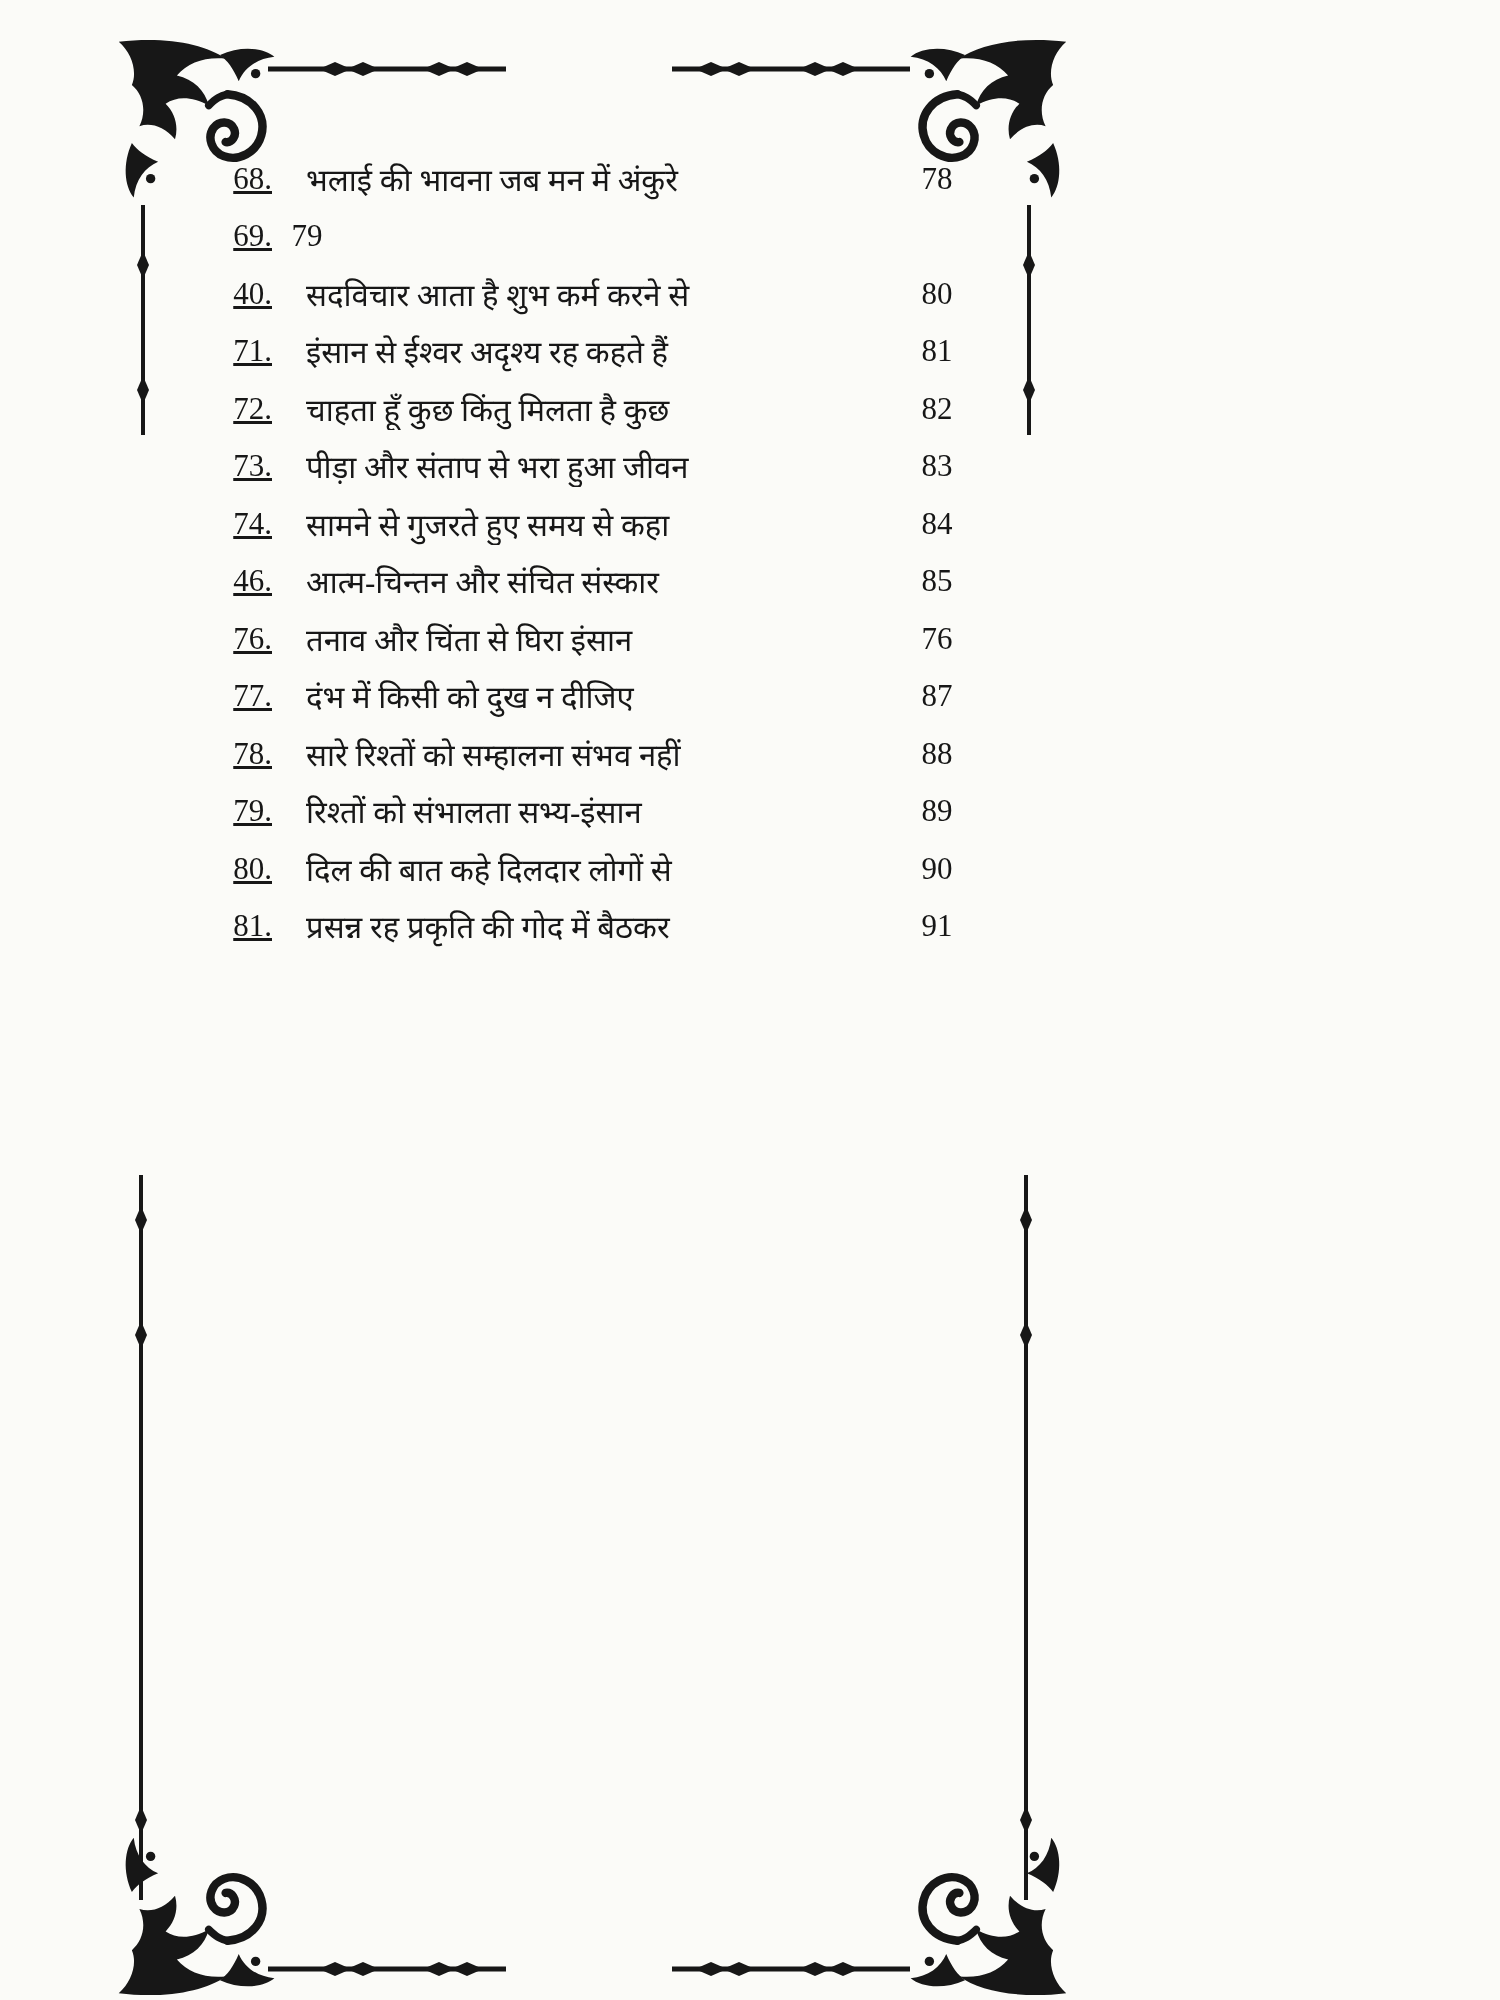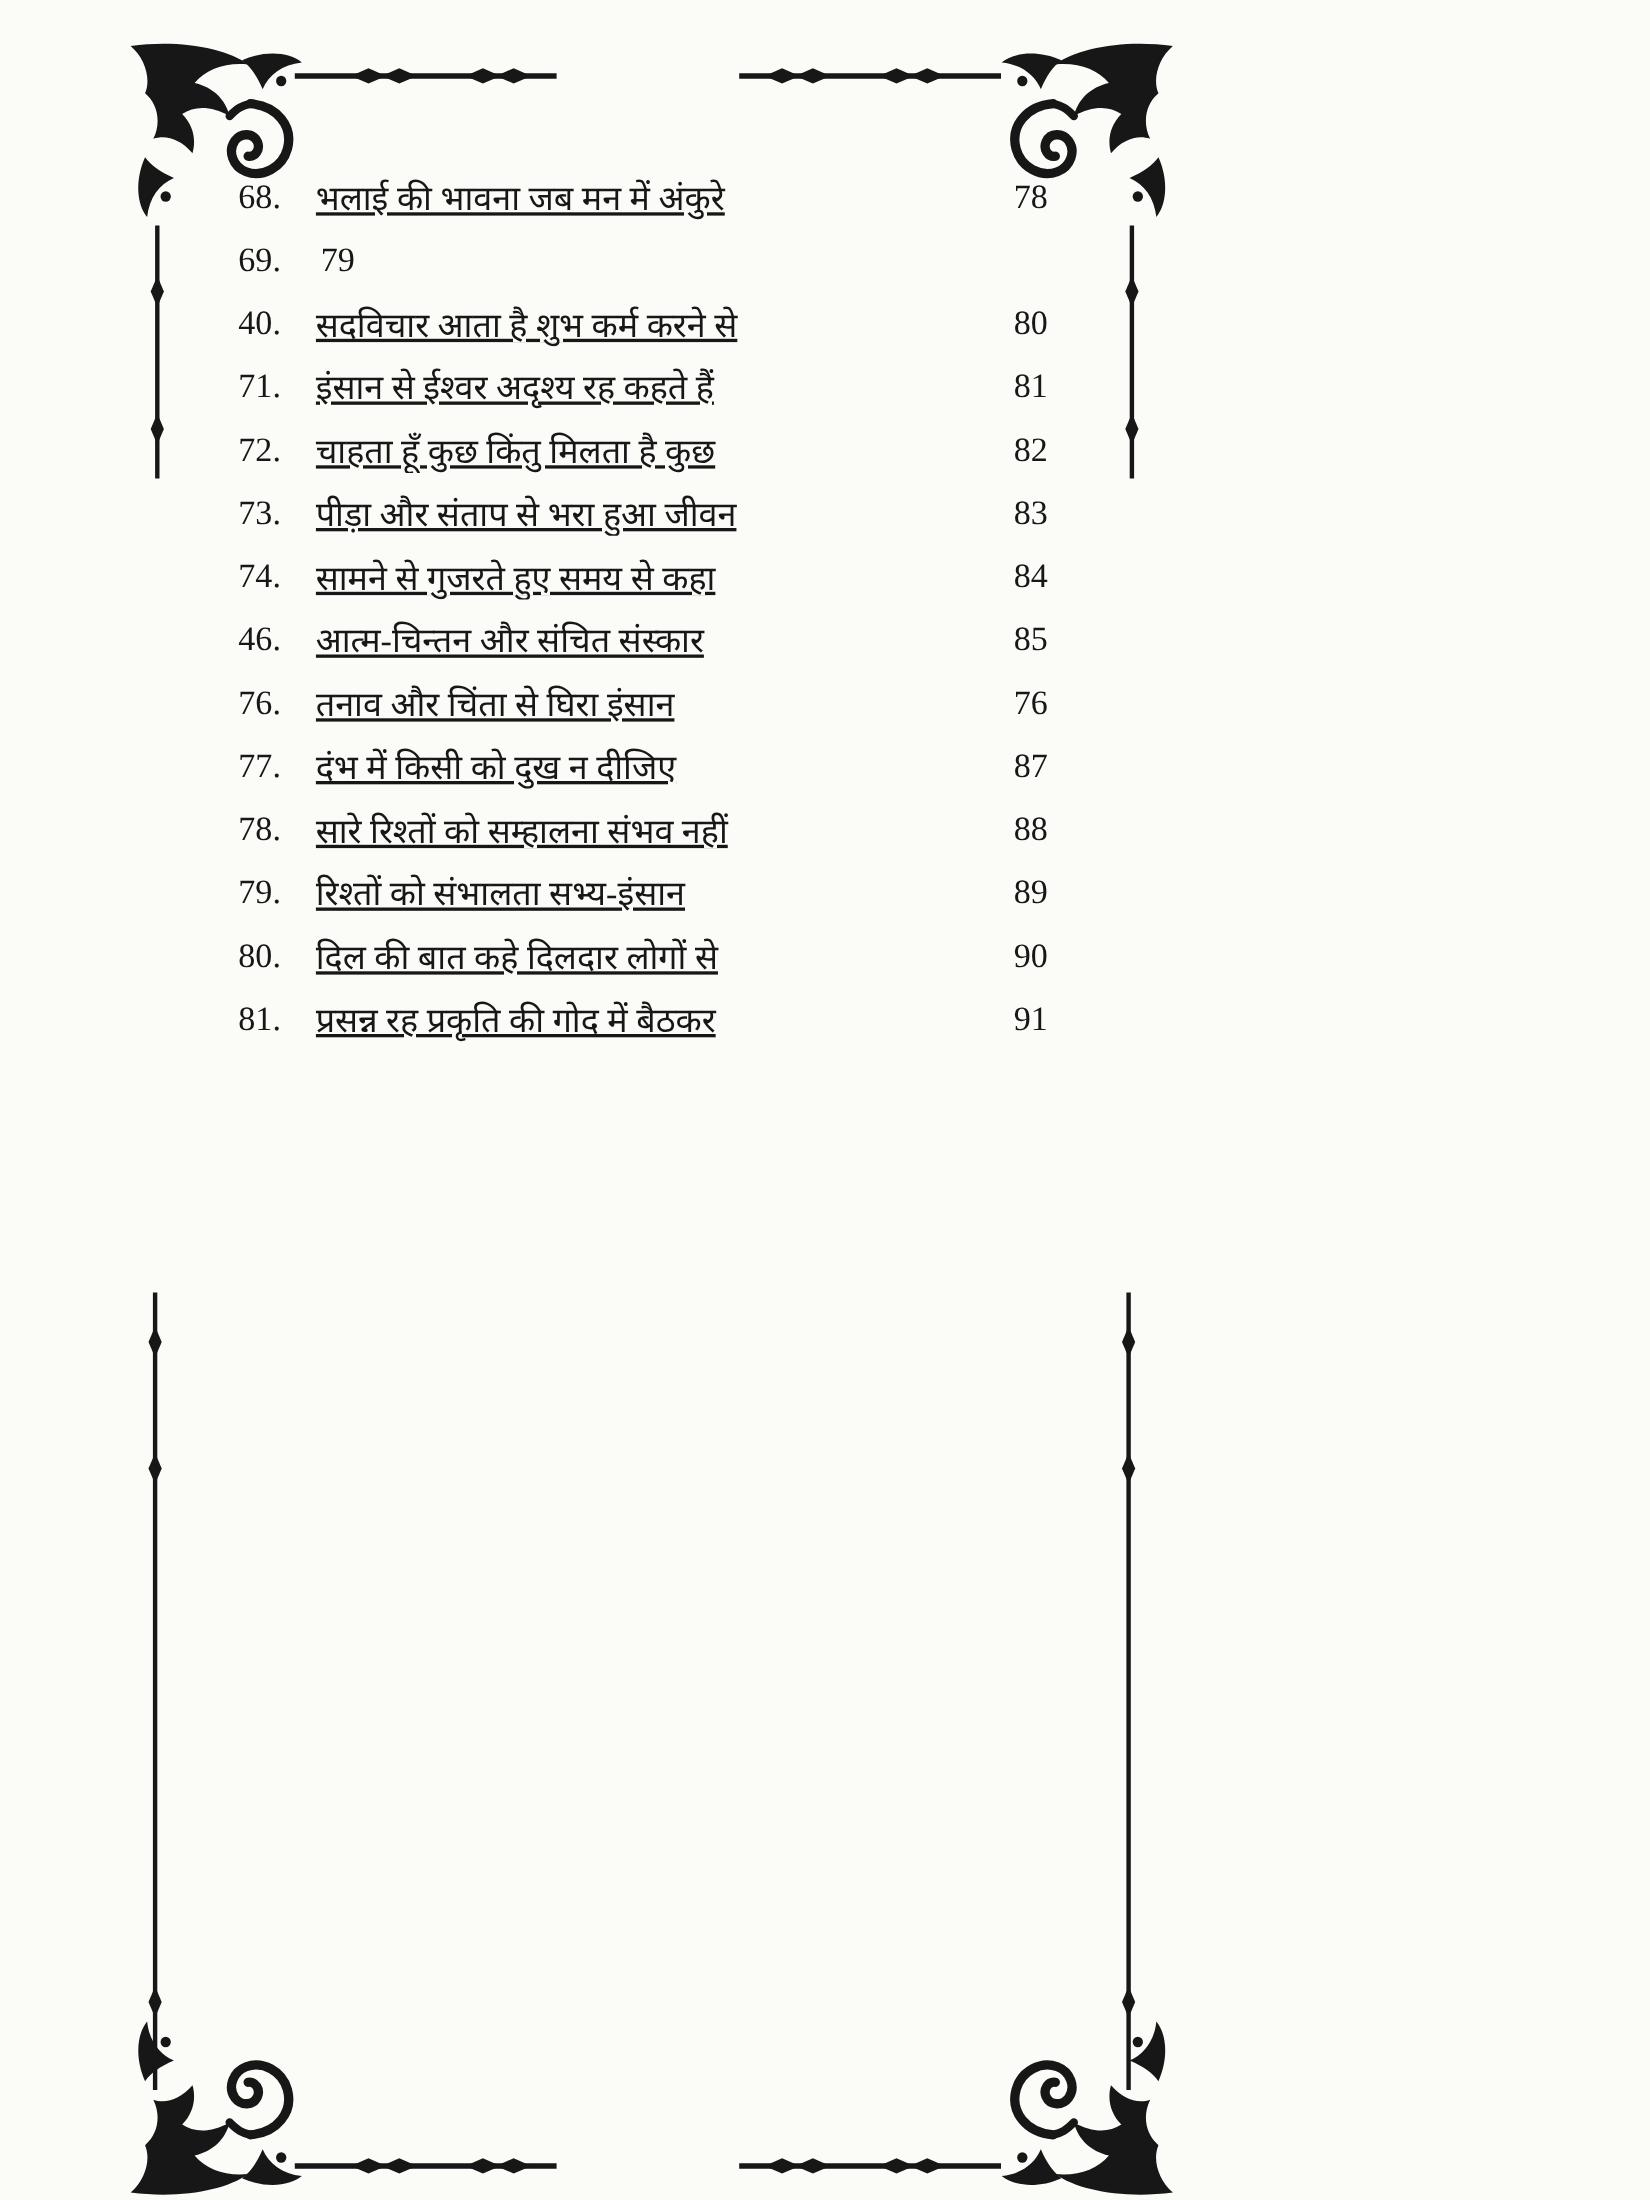--- a/index.html
+++ b/index.html
@@ -17,22 +17,22 @@
   .flip-y { transform:scaleY(-1); }
   .flip-xy { transform:scale(-1,-1); }
 
   
   .toc { position:absolute; left:200px; top:150px; width:772px; }
   .toc-row {
     display:flex; align-items:center;
     height:57.5px; font-size:31px;
     white-space:nowrap;
   }
-  .toc-num   { width:72px; text-align:center; flex:0 0 auto; }
-  .toc-title { margin-left:15px; flex:1 1 auto; overflow:hidden;text-decoration:underline; }
+  .toc-num   { width:72px; text-align:right; flex:0 0 auto;text-decoration:underline; }
+  .toc-title { margin-left:34px; flex:1 1 auto; overflow:hidden; }
   .toc-page  { width:70px; text-align:center; flex:0 0 auto; font-variant-numeric:lining-nums; }
 
   svg .ink-fill   { fill:var(--ink); }
   svg .ink-stroke { stroke:var(--ink); fill:none; stroke-linecap:round; }
 </style>
 </head>
 <body>
 
 <svg id="corner-def" style="position:absolute;width:0;height:0" aria-hidden="true">
   <defs>

